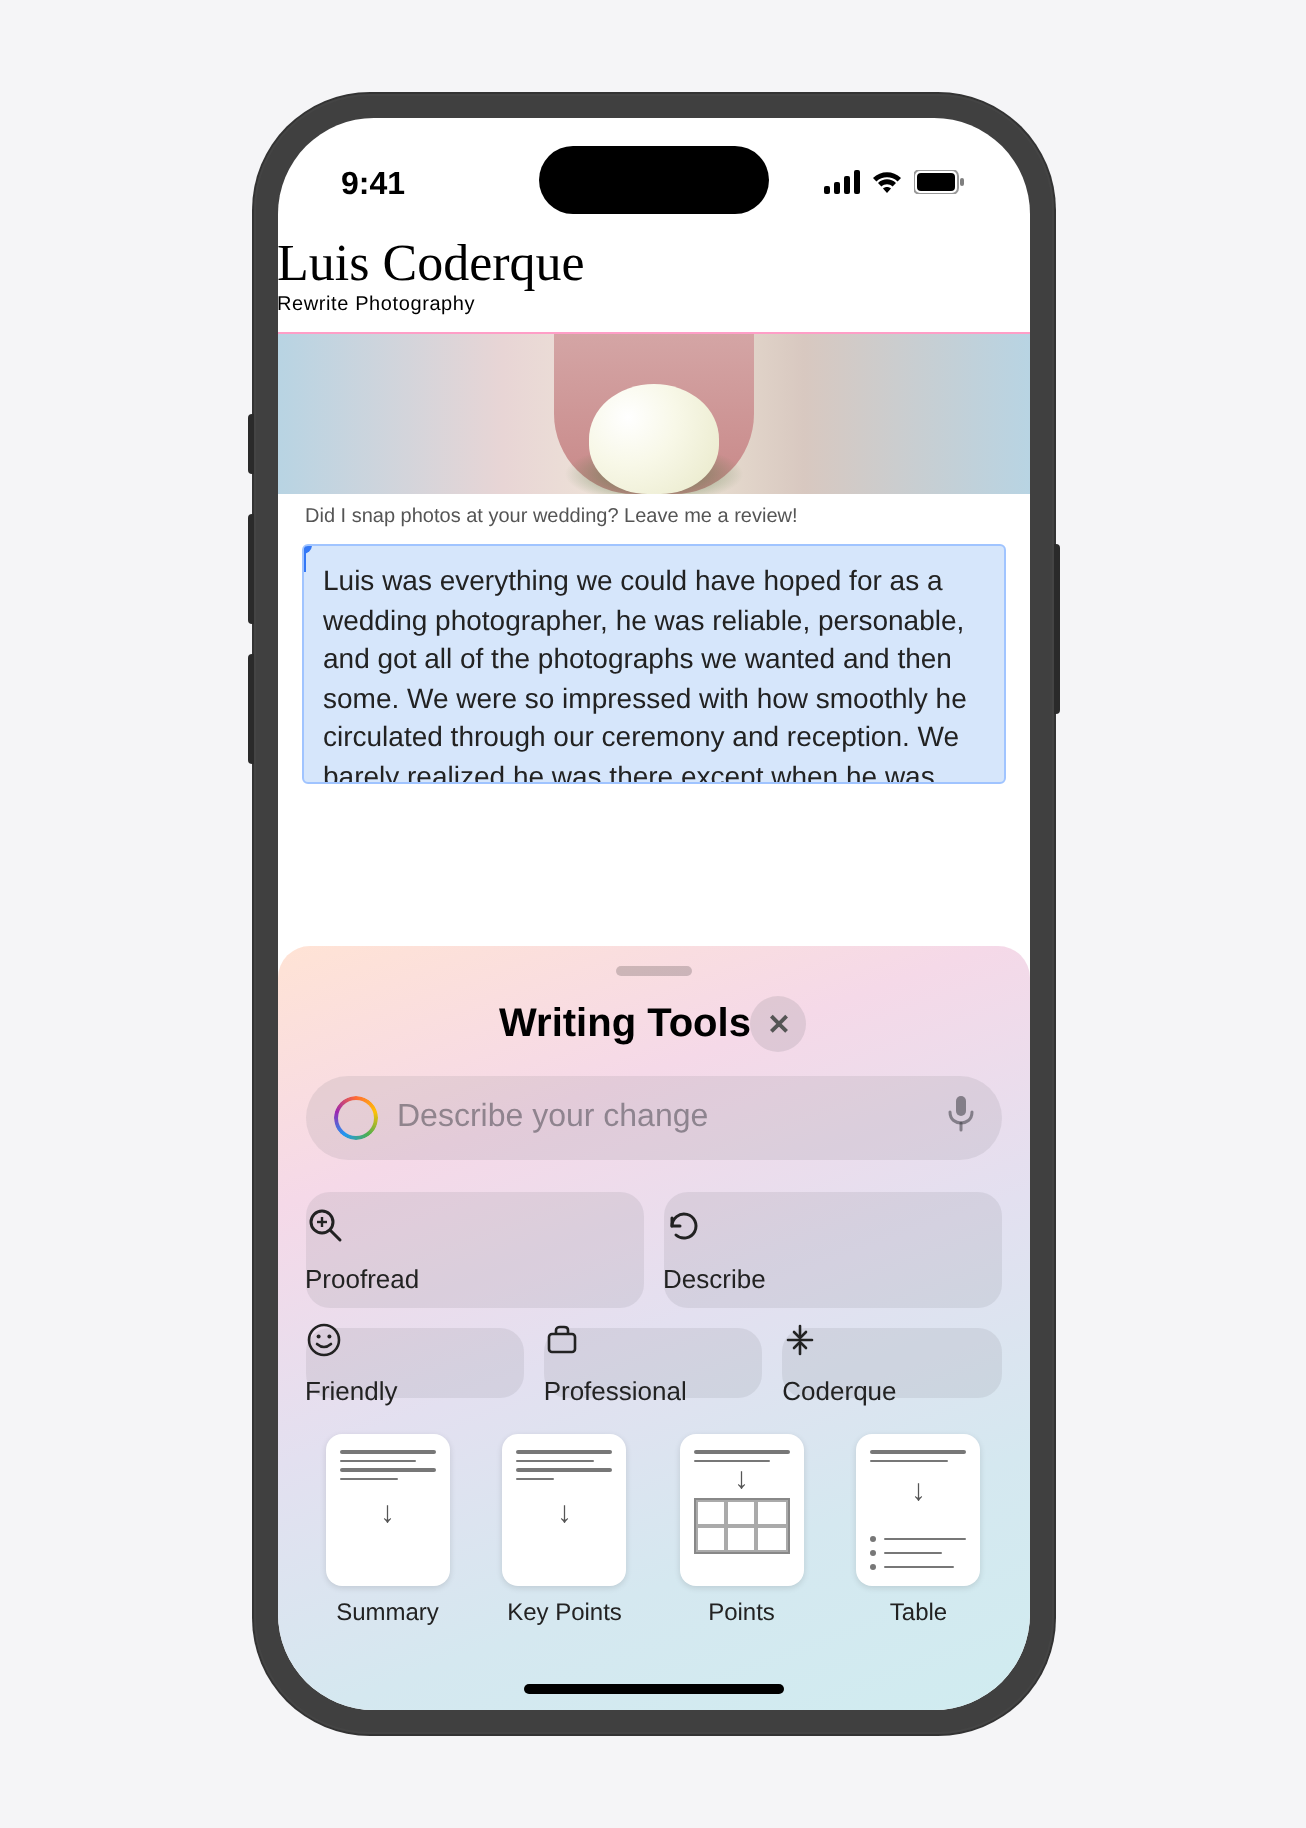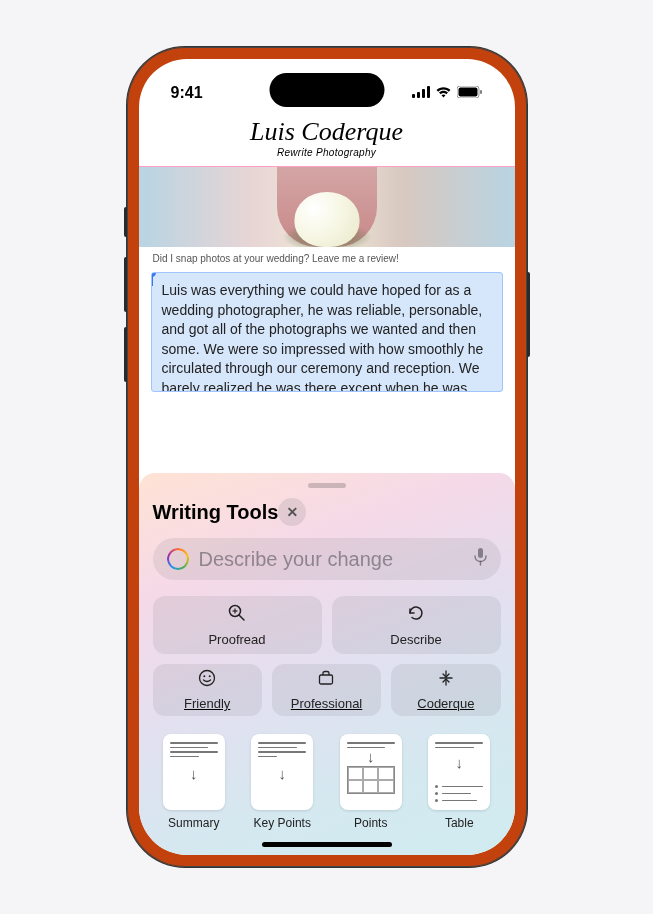--- a/index.html
+++ b/index.html
@@ -8,21 +8,21 @@
     font-family: -apple-system, BlinkMacSystemFont, "Helvetica Neue", Arial, sans-serif;
     display: flex;
     justify-content: center;
     align-items: center;
     min-height: 914px;
     width: 653px;
   }
   .phone-frame {
     width: 400px;
     height: 820px;
-    background: #c2410c;
+    background: #404040;
     border-radius: 58px;
     padding: 12px;
     position: relative;
     box-shadow: 0 0 0 1px #333, inset 0 0 0 1px #444;
   }
   .phone-button-left-1 { position: absolute; left: -3px; top: 160px; width: 3px; height: 30px; background: #2a2a2a; border-radius: 2px 0 0 2px; }
   .phone-button-left-2 { position: absolute; left: -3px; top: 210px; width: 3px; height: 55px; background: #2a2a2a; border-radius: 2px 0 0 2px; }
   .phone-button-left-3 { position: absolute; left: -3px; top: 280px; width: 3px; height: 55px; background: #2a2a2a; border-radius: 2px 0 0 2px; }
   .phone-button-right { position: absolute; right: -3px; top: 225px; width: 3px; height: 85px; background: #2a2a2a; border-radius: 0 2px 2px 0; }
   .screen {
@@ -50,23 +50,21 @@
     height: 54px;
     display: flex;
     justify-content: space-between;
     align-items: center;
     padding: 14px 32px 0;
     font-size: 16px;
     font-weight: 600;
   }
   .status-right { display: flex; align-items: center; gap: 5px; }
   .header {
-    text-align: center;
     padding: 4px 0 8px;
-    font-style: italic;
   }
   .header-name {
     font-family: Georgia, serif;
     font-size: 26px;
     font-weight: 400;
   }
   .header-sub {
     font-size: 10px;
     font-weight: 500;
     letter-spacing: 0.3px;
@@ -166,21 +164,21 @@
   }
   .grabber {
     width: 38px;
     height: 5px;
     background: rgba(0,0,0,0.18);
     border-radius: 3px;
     margin: 0 auto 10px;
   }
   .sheet-header {
     display: flex;
-    justify-content: flex-start;
+    justify-content: center;
     align-items: center;
     margin-bottom: 12px;
   }
   .sheet-title {
     font-size: 20px;
     font-weight: 600;
   }
   .close-btn {
     width: 28px;
     height: 28px;
@@ -215,21 +213,21 @@
     border-radius: 50%;
     border: 2px solid transparent;
     background: conic-gradient(#ff6b35, #ffc107, #4caf50, #2196f3, #9c27b0, #ff6b35) border-box;
     -webkit-mask: linear-gradient(#fff 0 0) padding-box, linear-gradient(#fff 0 0);
     -webkit-mask-composite: xor;
     mask-composite: exclude;
   }
   .search-placeholder {
     flex: 1;
     color: rgba(60,60,67,0.5);
-    font-size: 20px;
+    font-size: 16px;
   }
   .mic-icon {
     color: rgba(60,60,67,0.5);
     font-size: 18px;
   }
   .row-2 {
     display: grid;
     grid-template-columns: 1fr 1fr;
     gap: 10px;
     margin-bottom: 10px;
@@ -239,26 +237,26 @@
     grid-template-columns: 1fr 1fr 1fr;
     gap: 10px;
     margin-bottom: 18px;
   }
   .action-btn {
     background: rgba(120,120,128,0.14);
     border-radius: 12px;
     height: 58px;
     display: flex;
     flex-direction: column;
-    align-items: center;
+    align-items: flex-start;
     justify-content: center;
     gap: 4px;
     cursor: pointer;
   }
-  .action-btn.small { height: 52px; text-decoration: underline; }
+  .action-btn.small { height: 35px; }
   .action-icon { font-size: 17px; color: #222; }
   .action-label { font-size: 13px; color: #222; }
   .format-row {
     display: grid;
     grid-template-columns: 1fr 1fr 1fr 1fr;
     gap: 18px;
     padding: 0 6px;
   }
   .format-item {
     display: flex;

